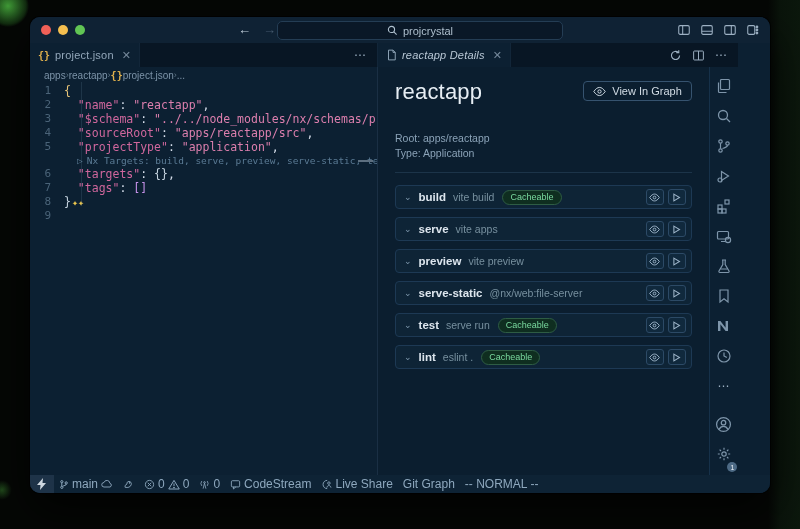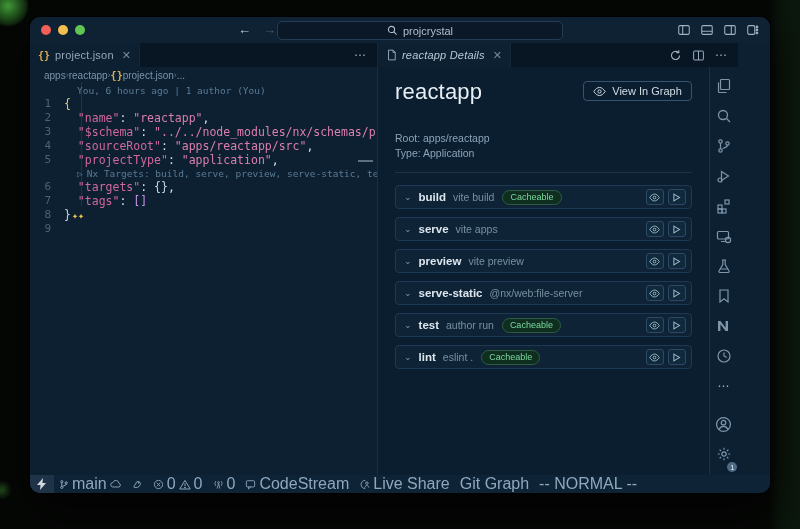--- a/index.html
+++ b/index.html
@@ -87,21 +87,21 @@
   
   .activitybar { width:32px; background:#0c2032; border-left:1px solid #16314a; display:flex; flex-direction:column; align-items:center; padding-top:4px; }
   .ab-item { height:30px; display:flex; align-items:center; justify-content:center; width:100%; cursor:pointer; color:#7e95aa; }
   .ab-bottom { margin-top:auto; display:flex; flex-direction:column; align-items:center; padding-bottom:6px; }
   .gear-wrap { position:relative; }
   .gear-badge { position:absolute; right:-5px; bottom:-3px; width:10px; height:10px; background:#4d6a85;
     border-radius:50%; color:#eef3f7; font-size:7px; display:flex; align-items:center; justify-content:center; }
 
   
   .statusbar { height:18px; flex:0 0 18px; background:#0e2335; display:flex; align-items:center;
-    font-size:16px; color:#8ea8be; }
+    font-size:12px; color:#8ea8be; }
   .sb-item { display:flex; align-items:center; gap:3px; padding:0 5px; height:100%; cursor:pointer; }
   .sb-remote { background:#1e3348; width:24px; justify-content:center; }
   .sb-right { margin-left:auto; display:flex; align-items:flex-end; padding-right:8px;margin-top:40px; }
   svg.ico { display:block; }
 </style>
 </head>
 <body>
 
 <div class="stage">
   <div class="window">
@@ -201,21 +201,20 @@
                 <span>apps</span>
                 <span class="sep">›</span>
                 <span>reactapp</span>
                 <span class="sep">›</span>
                 <span class="braces-ico">{}</span>
                 <span>project.json</span>
                 <span class="sep">›</span>
                 <span>...</span>
               </div>
             <div class="code" id="code">
-                <div class="lens">You, 6 hours ago | 1 author (You)</div>
                 <div class="code-line"><span class="lnum">1</span><span><span class="tok-gold">{</span></span></div>
                 <div class="code-line"><span class="lnum">2</span><span><span class="tok-pun">  </span><span class="tok-key">"name"</span><span class="tok-pun">: </span><span class="tok-str">"reactapp"</span><span class="tok-pun">,</span></span></div>
                 <div class="code-line"><span class="lnum">3</span><span><span class="tok-pun">  </span><span class="tok-key">"$schema"</span><span class="tok-pun">: </span><span class="tok-str">"../../node_modules/nx/schemas/project-s</span></span></div>
                 <div class="code-line"><span class="lnum">4</span><span><span class="tok-pun">  </span><span class="tok-key">"sourceRoot"</span><span class="tok-pun">: </span><span class="tok-str">"apps/reactapp/src"</span><span class="tok-pun">,</span></span></div>
                 <div class="code-line"><span class="lnum">5</span><span><span class="tok-pun">  </span><span class="tok-key">"projectType"</span><span class="tok-pun">: </span><span class="tok-str">"application"</span><span class="tok-pun">,</span></span></div>
                 <div class="lens"><span>▷</span><span>Nx Targets: build, serve, preview, serve-static, test, lint</span></div>
                 <div class="code-line"><span class="lnum">6</span><span><span class="tok-pun">  </span><span class="tok-key">"targets"</span><span class="tok-pun">: </span><span class="tok-brace">{}</span><span class="tok-pun">,</span></span></div>
                 <div class="code-line"><span class="lnum">7</span><span><span class="tok-pun">  </span><span class="tok-key">"tags"</span><span class="tok-pun">: </span><span class="tok-brk">[]</span></span></div>
                 <div class="code-line"><span class="lnum">8</span><span><span class="tok-brace">}</span><span class="sparkle">✦✦</span></span></div>
                 <div class="code-line"><span class="lnum">9</span><span></span></div>
@@ -306,21 +305,21 @@
                   </span>
                   <span class="icon-btn">
                     <svg width="9" height="9" viewBox="0 0 12 12" fill="none" stroke="#9db4c8" stroke-width="1.4">
                       <path d="M2.5 1.5 10 6l-7.5 4.5z"></path>
                     </svg>
                   </span>
                 </div>
                 <div class="trow">
                   <span class="chev">⌄</span>
                   <span class="tname">test</span>
-                  <span class="tdesc">author run</span>
+                  <span class="tdesc">serve run</span>
                   <span class="badge">Cacheable</span>
                   <span class="spacer"></span>
                   <span class="icon-btn">
                     <svg width="11" height="9" viewBox="0 0 16 12" fill="none" stroke="#9db4c8" stroke-width="1.4">
                       <path d="M1 6c2.3-3.3 4.6-5 7-5s4.7 1.7 7 5c-2.3 3.3-4.6 5-7 5S3.3 9.3 1 6z"></path>
                       <circle cx="8" cy="6" r="2"></circle>
                     </svg>
                   </span>
                   <span class="icon-btn">
                     <svg width="9" height="9" viewBox="0 0 12 12" fill="none" stroke="#9db4c8" stroke-width="1.4">

